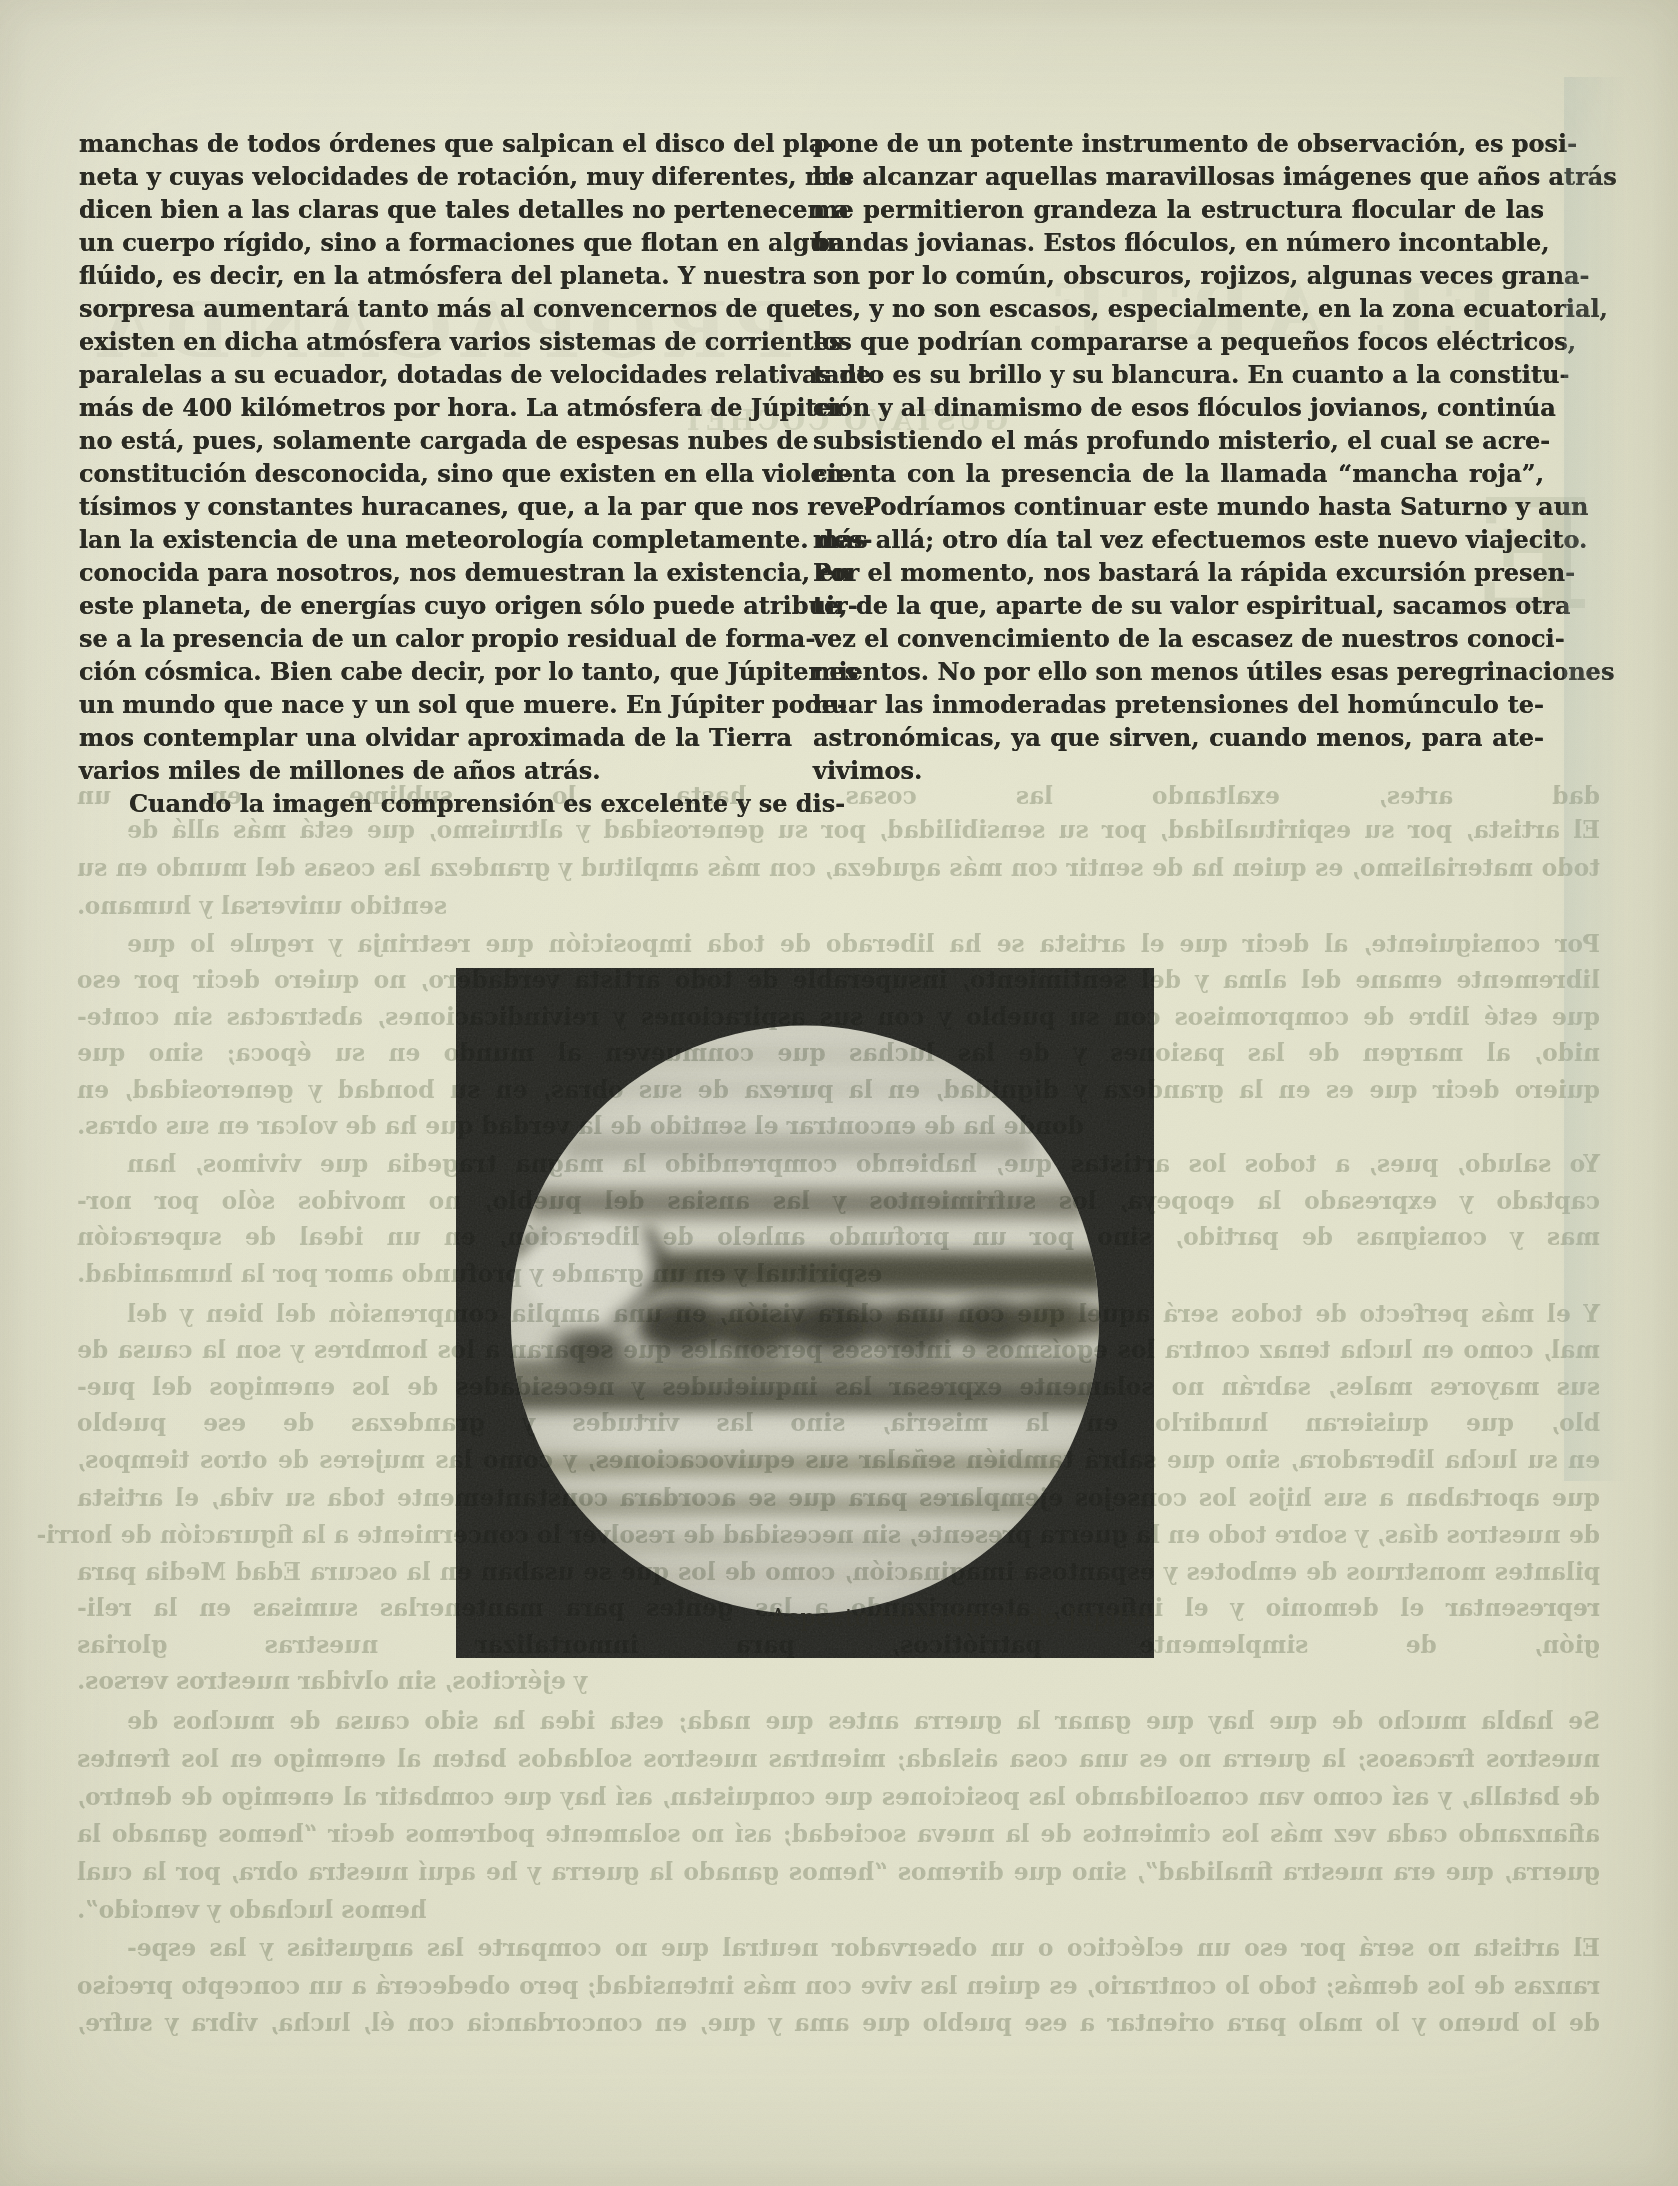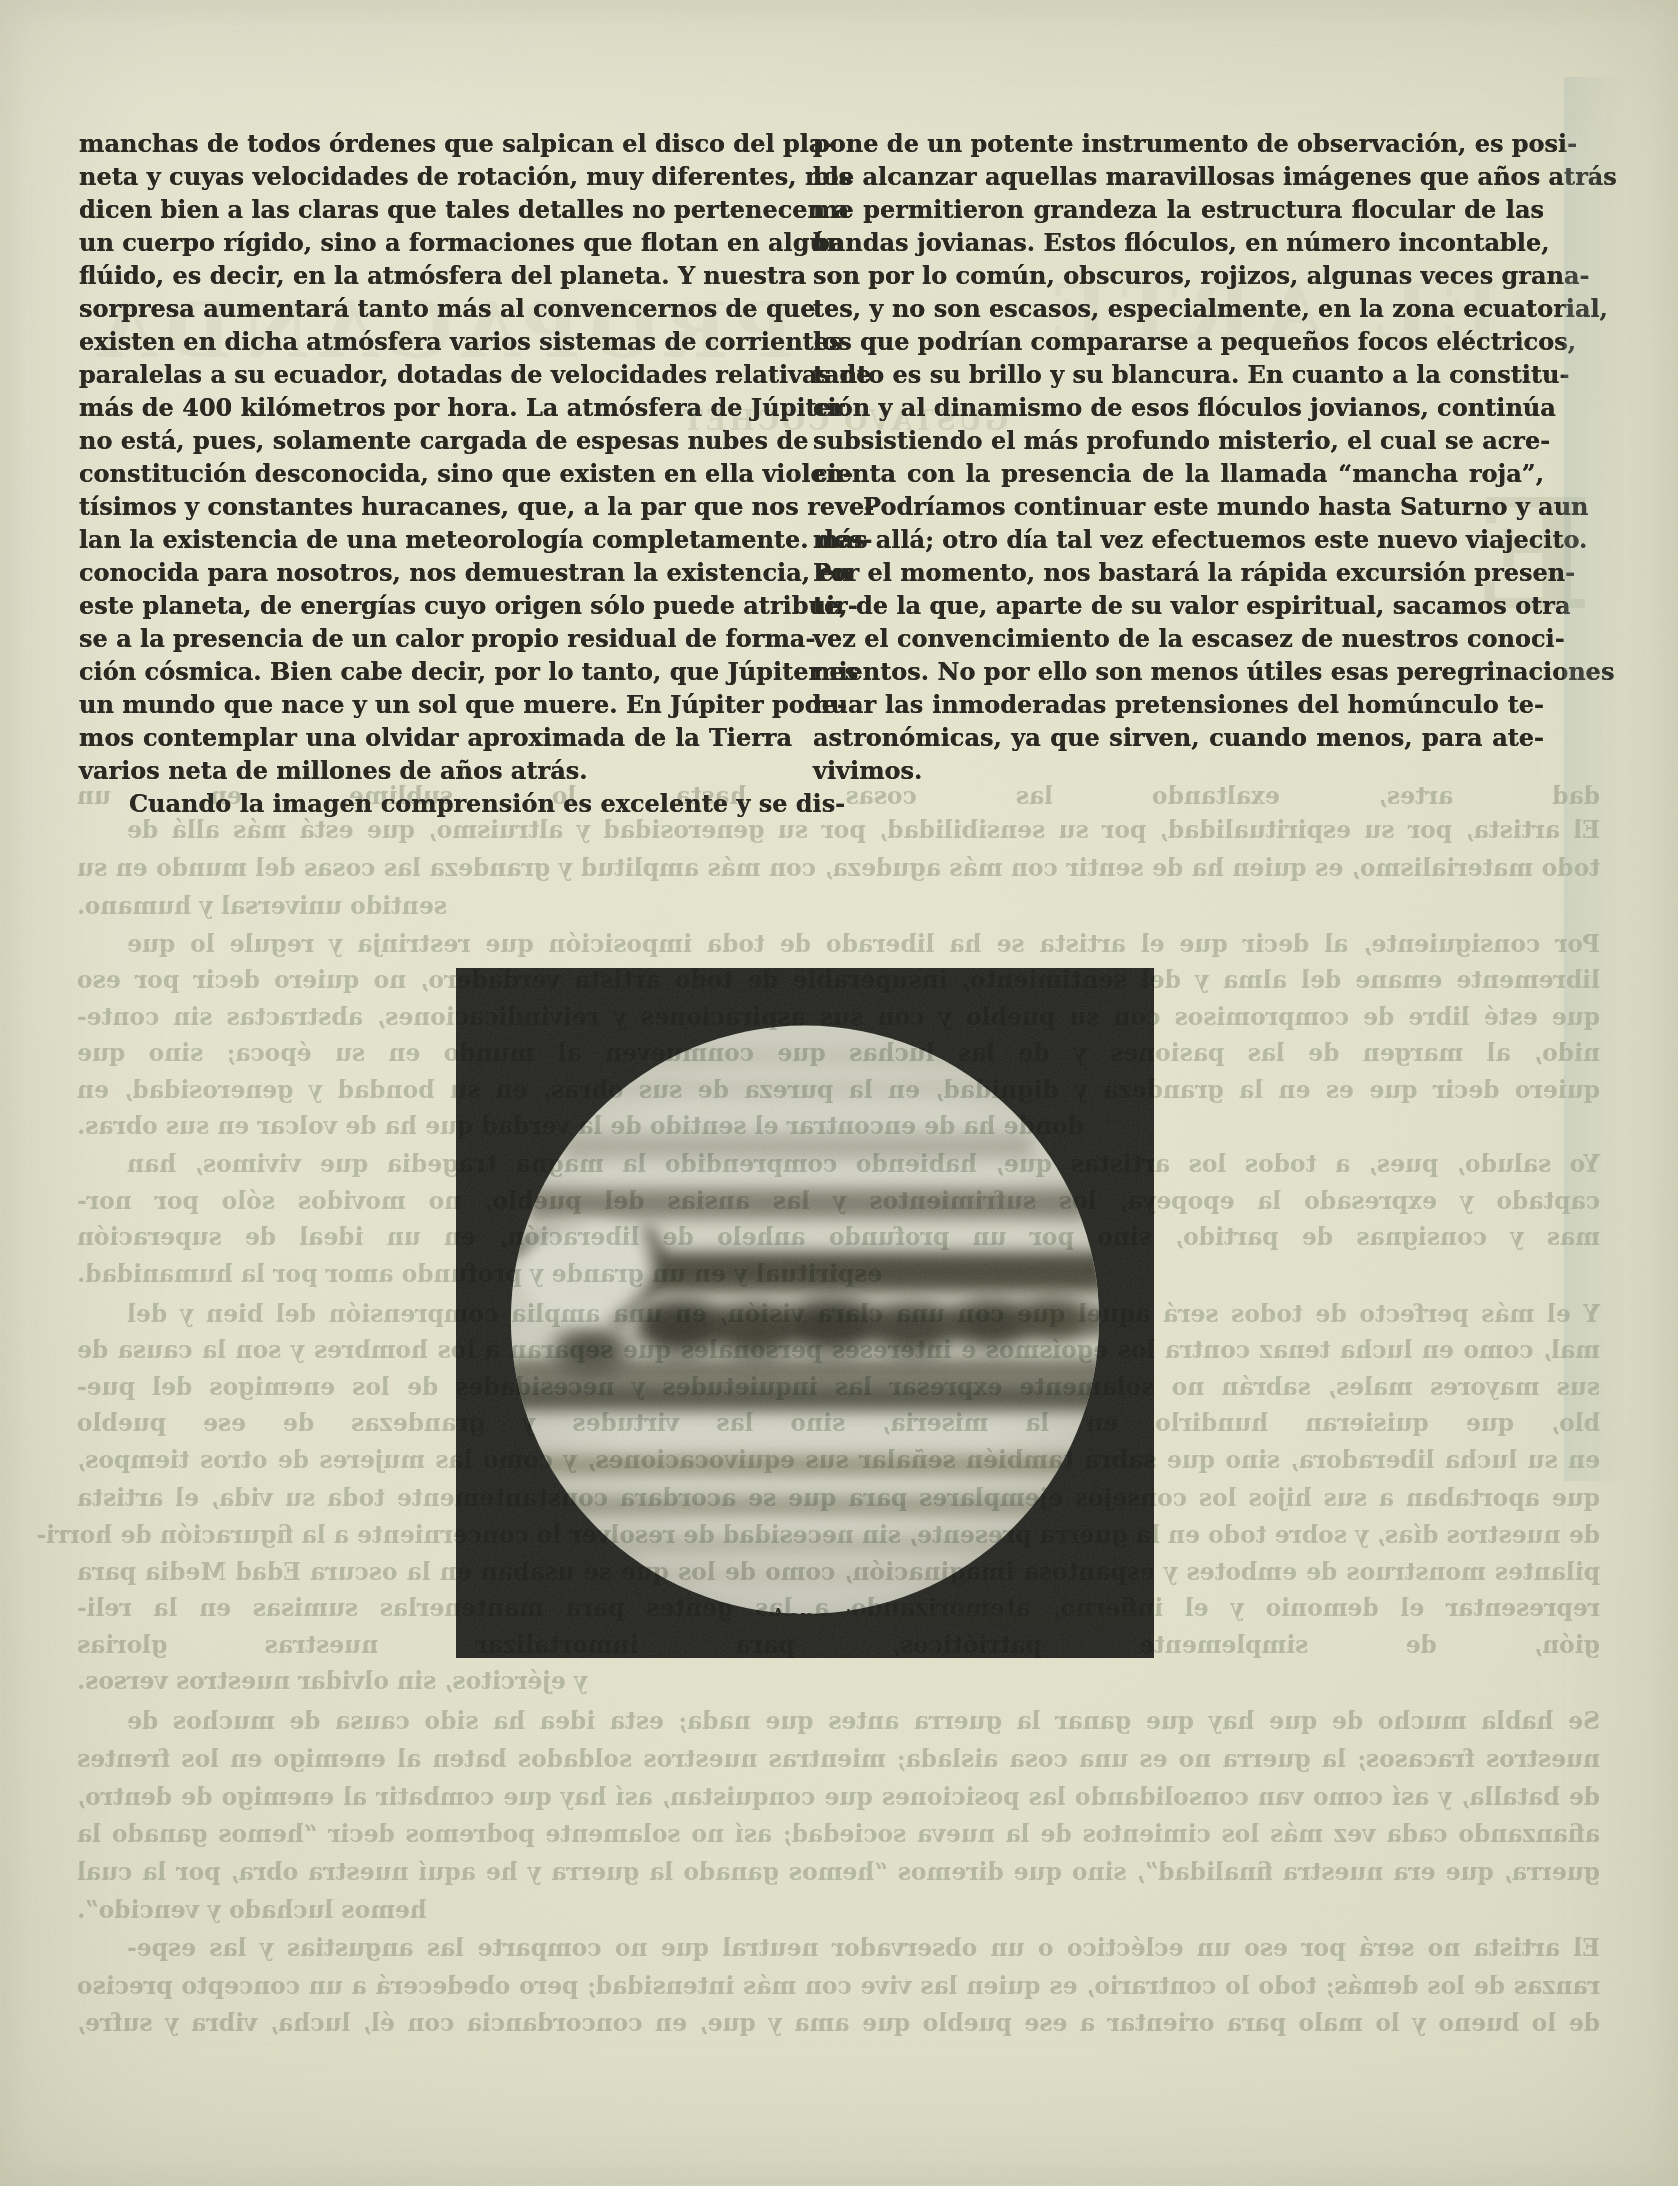--- a/index.html
+++ b/index.html
@@ -104,21 +104,21 @@
       <div class="bl f">no está, pues, solamente cargada de espesas nubes de</div>
       <div class="bl f">constitución desconocida, sino que existen en ella violen-</div>
       <div class="bl f">tísimos y constantes huracanes, que, a la par que nos reve-</div>
       <div class="bl f">lan la existencia de una meteorología completamente. des-</div>
       <div class="bl f">conocida para nosotros, nos demuestran la existencia, en</div>
       <div class="bl f">este planeta, de energías cuyo origen sólo puede atribuir-</div>
       <div class="bl f">se a la presencia de un calor propio residual de forma-</div>
       <div class="bl f">ción cósmica. Bien cabe decir, por lo tanto, que Júpiter es</div>
       <div class="bl f">un mundo que nace y un sol que muere. En Júpiter pode-</div>
       <div class="bl f">mos contemplar una olvidar aproximada de la Tierra</div>
-      <div class="bl e">varios neta de millones de años atrás.</div>
+      <div class="bl e">varios miles de millones de años atrás.</div>
       <div class="bl f i">Cuando la imagen comprensión es excelente y se dis-</div>
     </div>
   <div class="col" id="right-col">
       <div class="bl f">pone de un potente instrumento de observación, es posi-</div>
       <div class="bl f">ble alcanzar aquellas maravillosas imágenes que años atrás</div>
       <div class="bl f">me permitieron grandeza la estructura flocular de las</div>
       <div class="bl f">bandas jovianas. Estos flóculos, en número incontable,</div>
       <div class="bl f">son por lo común, obscuros, rojizos, algunas veces grana-</div>
       <div class="bl f">tes, y no son escasos, especialmente, en la zona ecuatorial,</div>
       <div class="bl f">los que podrían compararse a pequeños focos eléctricos,</div>

